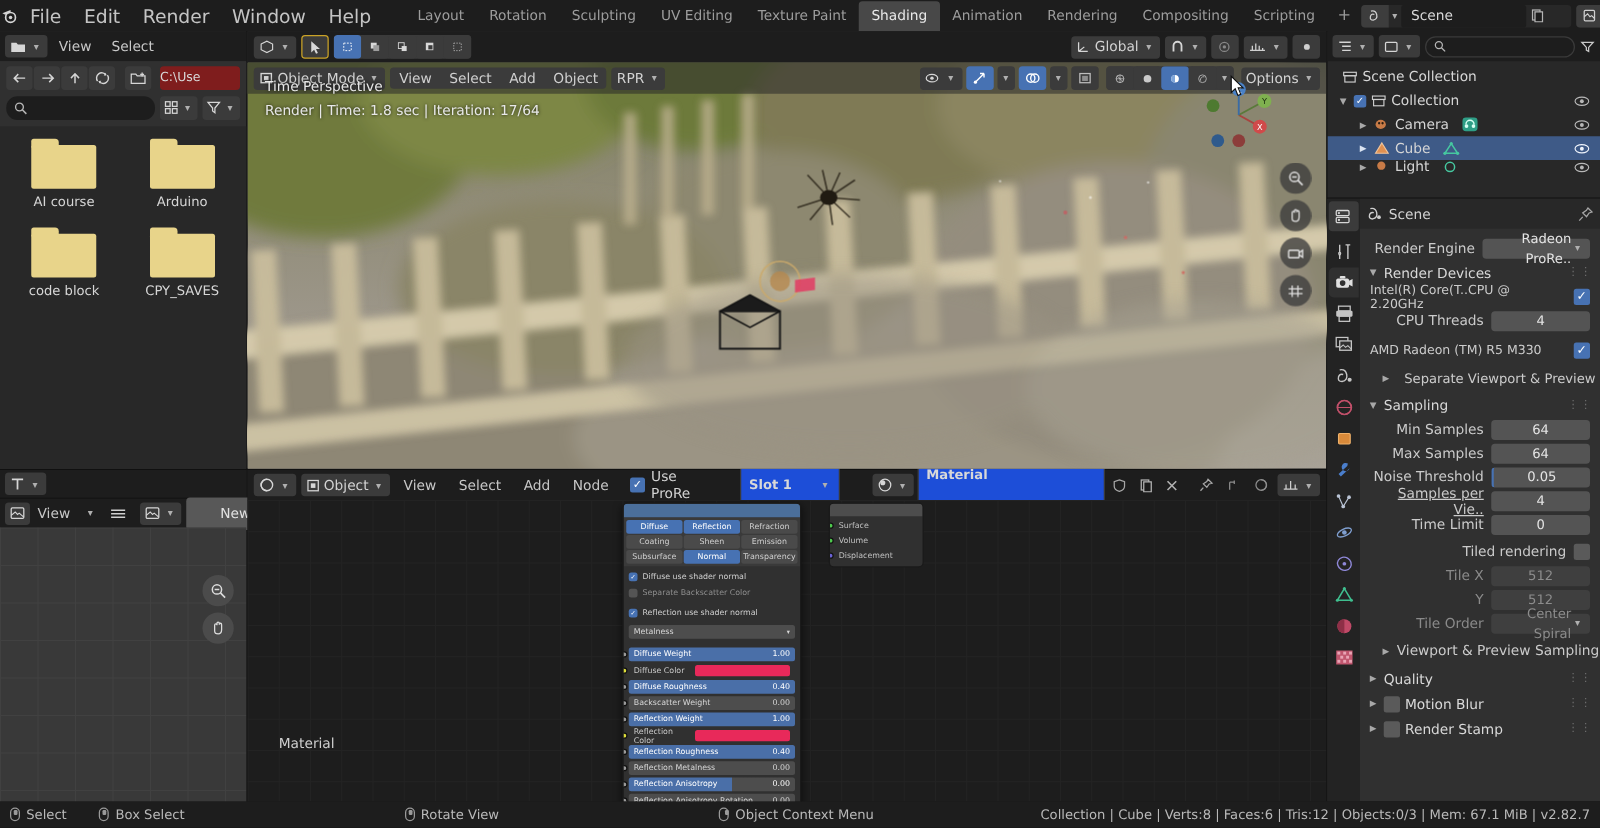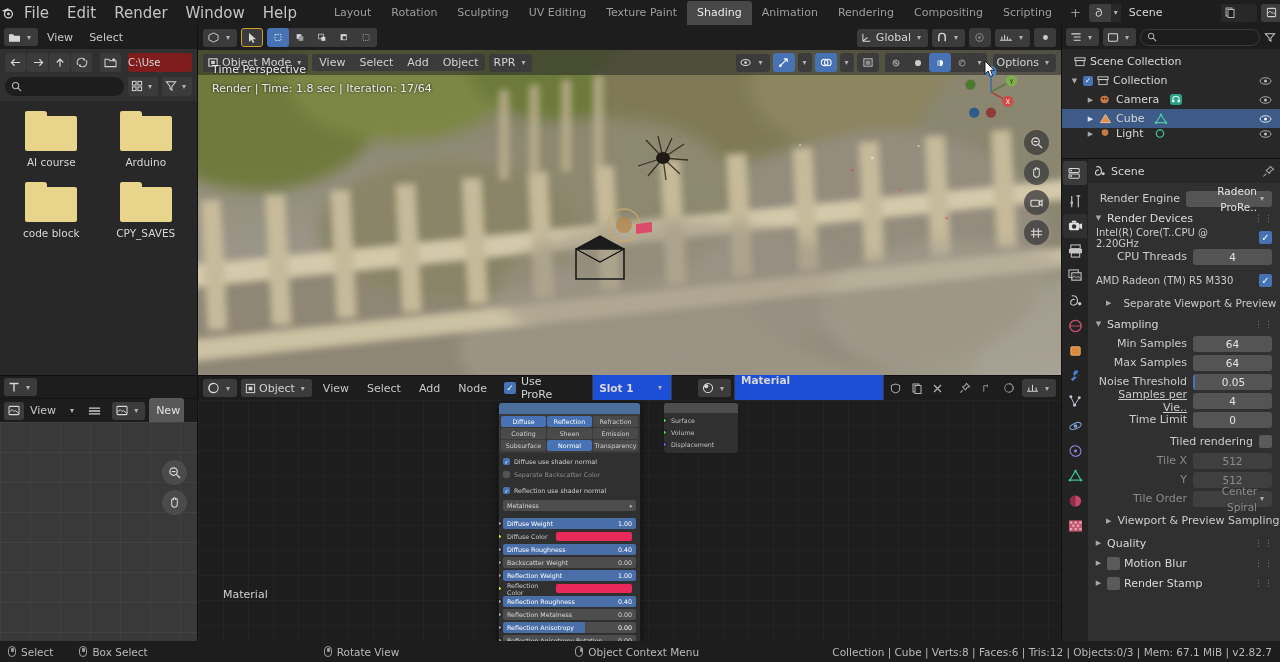--- a/index.html
+++ b/index.html
@@ -51,21 +51,21 @@
   .folder:after{ content:''; position:absolute; left:0; top:5px; width:52px;height:35px;background:#e8d48a;border-radius:2px;}
   .fname{ font-size:10.5px; color:#d6d6d6; }
 
   .imgeditor{ flex:1; background:#303030; display:flex; flex-direction:column; min-height:0;}
   .ie-head1{ height:22px; background:#1d1d1d; display:flex;align-items:center;padding:0 4px;}
   .ie-head2{ height:24px; background:#1d1d1d; display:flex;align-items:center;padding:0 4px;gap:4px;border-top:1px solid #131313;}
   .ie-body{ flex:1; background:#393939; position:relative; overflow:hidden;}
   .ie-grid{ position:absolute; inset:0;
     background-image:linear-gradient(#414141 1px, transparent 1px),linear-gradient(90deg,#414141 1px, transparent 1px);
     background-size:30px 30px; }
-  .newbtn{ display:flex;align-items:center;gap:3px;background:#585858;border-radius:3px;height:26px;padding:0 4px;color:#e2e2e2;}
+  .newbtn{ display:flex;align-items:center;gap:3px;background:#585858;border-radius:3px;height:26px;padding:0 24px;color:#e2e2e2;}
   .gizmo-btn{ position:absolute; right:10px; width:25px;height:25px;border-radius:50%;background:#4b4b4b;display:flex;align-items:center;justify-content:center;color:#d8d8d8;font-size:13px;}
 
   
   .centercol{ flex:1; display:flex; flex-direction:column; gap:1px; min-width:0;}
   .viewport{ flex:0 0 350px; display:flex; flex-direction:column; position:relative; background:#303030;}
   .vp-head{ height:25px; background:#1d1d1d; display:flex; align-items:center; padding:0 5px; gap:4px;}
   .vp-head2{ height:25px; background:rgba(40,40,40,.55); display:flex; align-items:center; padding:0 5px; gap:4px; position:absolute; top:25px; left:0; right:0; z-index:4;}
   .toolgrp{ display:flex; background:#3b3b3b; border-radius:3px; overflow:hidden;}
   .toolgrp > div{ padding:2px 7px; color:#d0d0d0; font-size:11px; }
   .icobtn{ width:22px;height:19px;background:#3b3b3b;border-radius:3px;display:flex;align-items:center;justify-content:center;}

